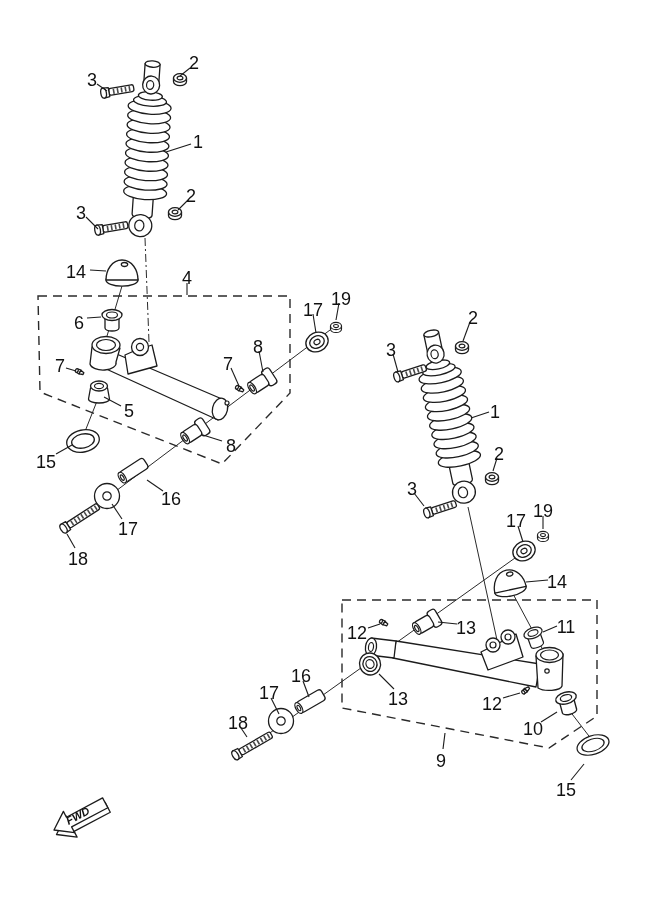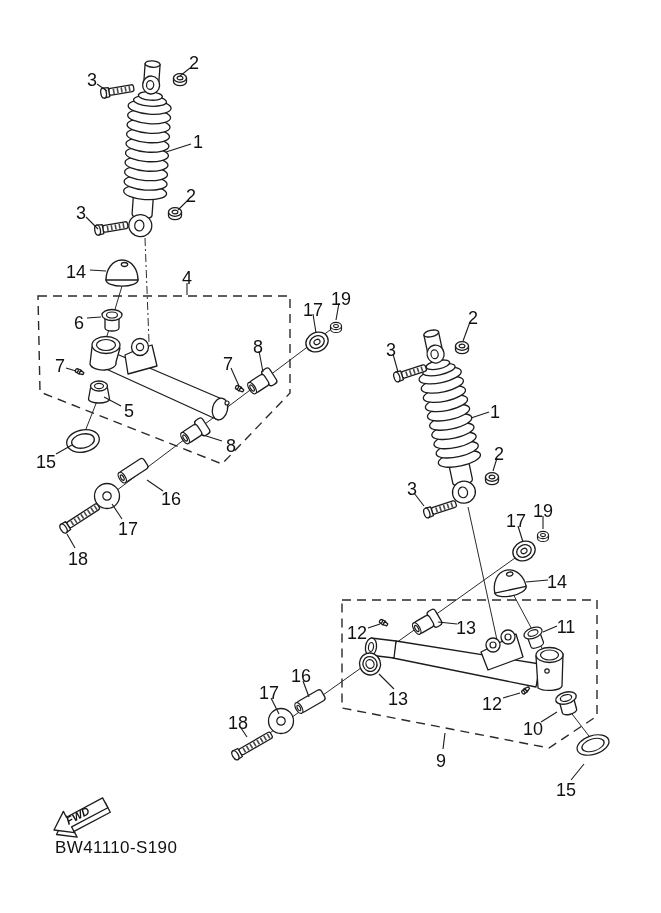--- a/index.html
+++ b/index.html
@@ -292,14 +292,13 @@
         <text x="566" y="796" class="callout">15</text>
         <polyline points="303,681 309,697" class="leader"></polyline>
         <text x="301" y="682" class="callout">16</text>
         <polyline points="271,698 279,714" class="leader"></polyline>
         <text x="269" y="699" class="callout">17</text>
         <polyline points="241,728 247,737" class="leader"></polyline>
         <text x="238" y="729" class="callout">18</text>
       </g>
 </svg>
 
-<div class="code">BW41110-S190</div>
 </div>
 
 </body></html>

